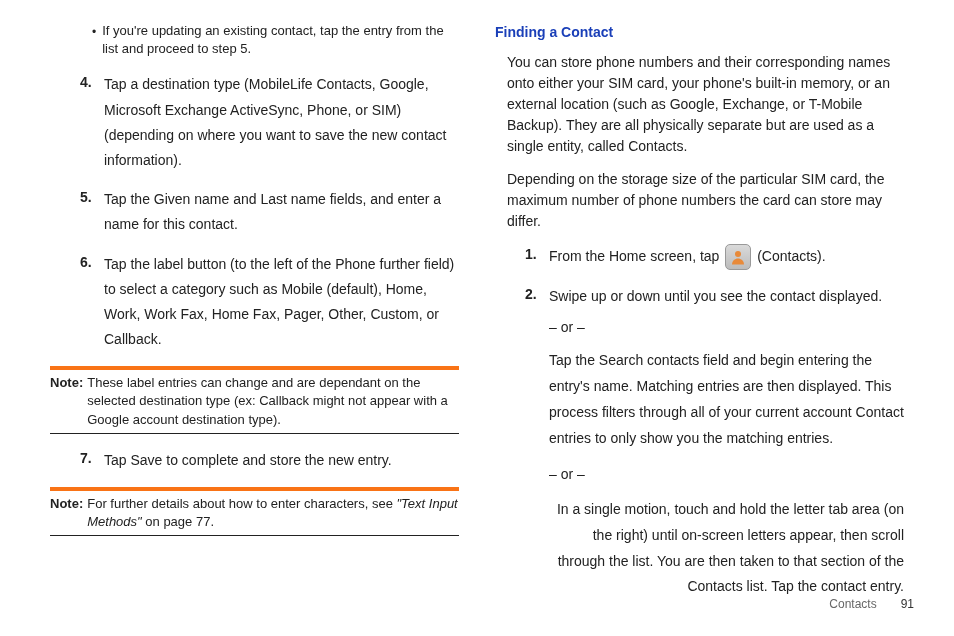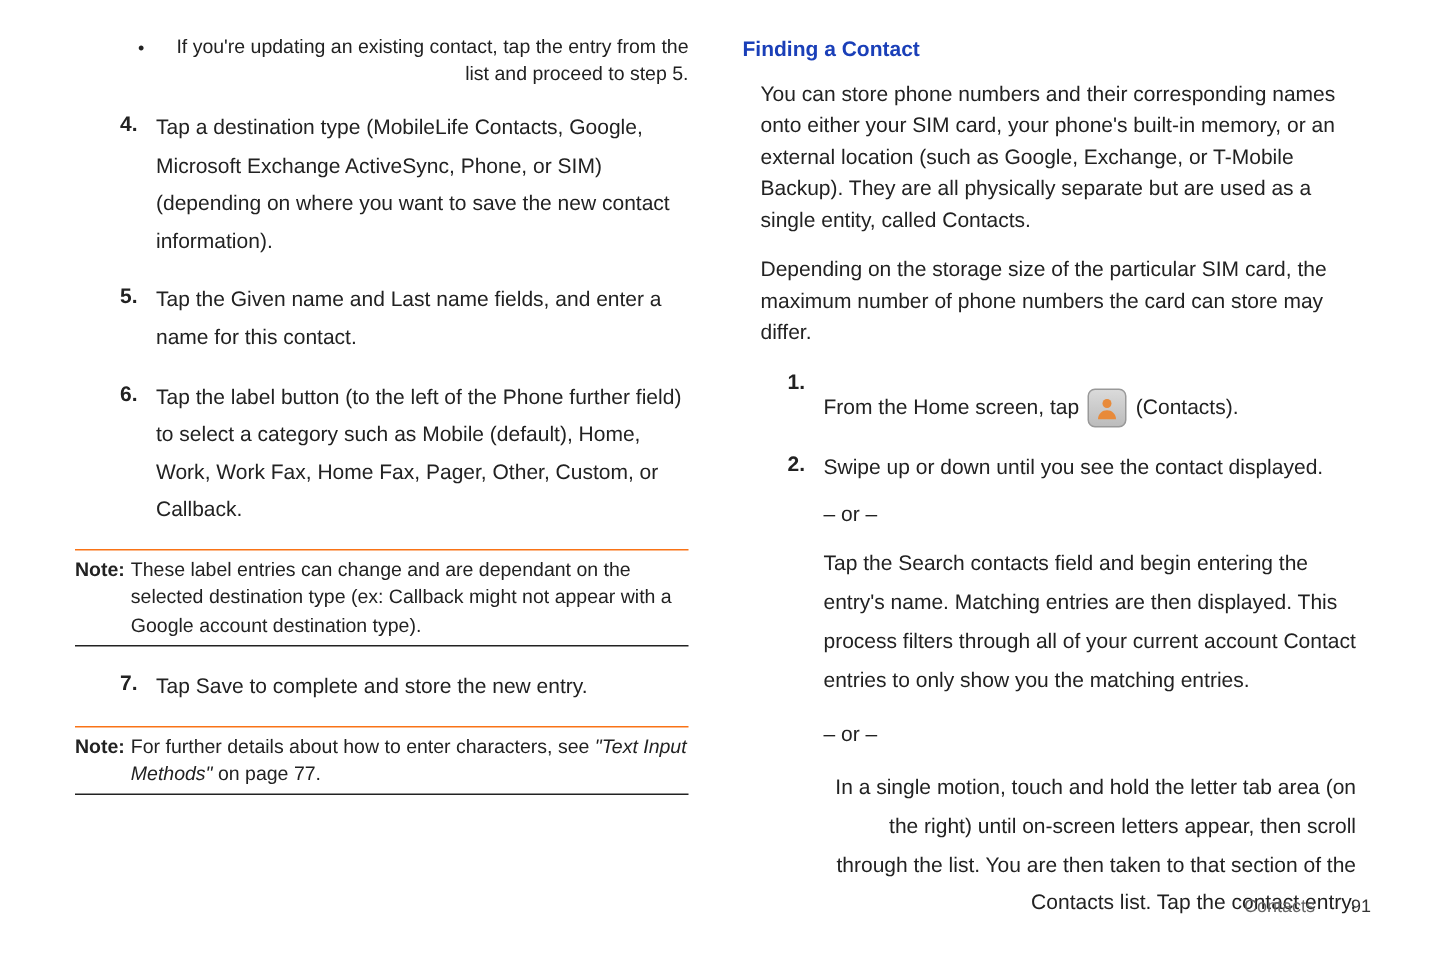--- a/index.html
+++ b/index.html
@@ -39,21 +39,21 @@
   }
   .num-row .num {
     min-width: 24px;
     font-weight: bold;
   }
   .num-row .body {
     flex: 1;
     line-height: 1.8;
   }
   .note {
-    border-top: 1px solid #f97316;
+    border-top: 4px solid #f97316;
     border-bottom: 1px solid #222;
     padding: 4px 0;
     margin: 6px 0 14px 0;
     font-size: 13px;
     line-height: 1.4;
     display: flex;
   }
   .note .lb { font-weight: bold; white-space: nowrap; margin-right: 4px; }
   .note .nt { flex: 1; }
   .heading {
@@ -89,21 +89,21 @@
   em.ital { font-style: italic; }
   .or { margin-left: 0; margin-bottom: 8px; }
 </style>
 </head>
 <body>
 
 <div class="col">
 
   <div class="bullet-row">
     <span class="dot">•</span>
-    <span style="font-size:13px; line-height:1.4;text-align:right;">If you're updating an existing contact, tap the entry from the list and proceed to step 5.</span>
+    <span style="font-size:13px; line-height:1.4;">If you're updating an existing contact, tap the entry from the list and proceed to step 5.</span>
   </div>
 
   <div class="num-row">
     <span class="num">4.</span>
     <span class="body">
       <span>Tap a destination type (</span><b>MobileLife Contacts</b><span>, </span><b>Google</b><span>, </span><b>Microsoft Exchange ActiveSync</b><span>, </span><b>Phone</b><span>, or </span><b>SIM</b><span>) (depending on where you want to save the new contact information).</span>
     </span>
   </div>
 
   <div class="num-row">
@@ -143,21 +143,21 @@
 
 <div class="col">
 
   <div class="heading">Finding a Contact</div>
 
   <div class="para">You can store phone numbers and their corresponding names onto either your SIM card, your phone's built-in memory, or an external location (such as Google, Exchange, or T-Mobile Backup). They are all physically separate but are used as a single entity, called Contacts.</div>
   <div class="para">Depending on the storage size of the particular SIM card, the maximum number of phone numbers the card can store may differ.</div>
 
   <div class="num-row">
     <span class="num">1.</span>
-    <span class="body" style="line-height:1.6;margin-top:15px;">
+    <span class="body" style="line-height:1.6;">
       <span>From the Home screen, tap </span><span class="contacts-icon">
           <svg viewBox="0 0 24 24">
             <circle cx="12" cy="8" r="4" fill="#e88a3a"></circle>
             <path d="M4 22c0-5 4-8 8-8s8 3 8 8z" fill="#e88a3a"></path>
           </svg>
         </span><span> (</span><b>Contacts</b><span>).</span>
     </span>
   </div>
 
   <div class="num-row" style="margin-bottom:4px;">

